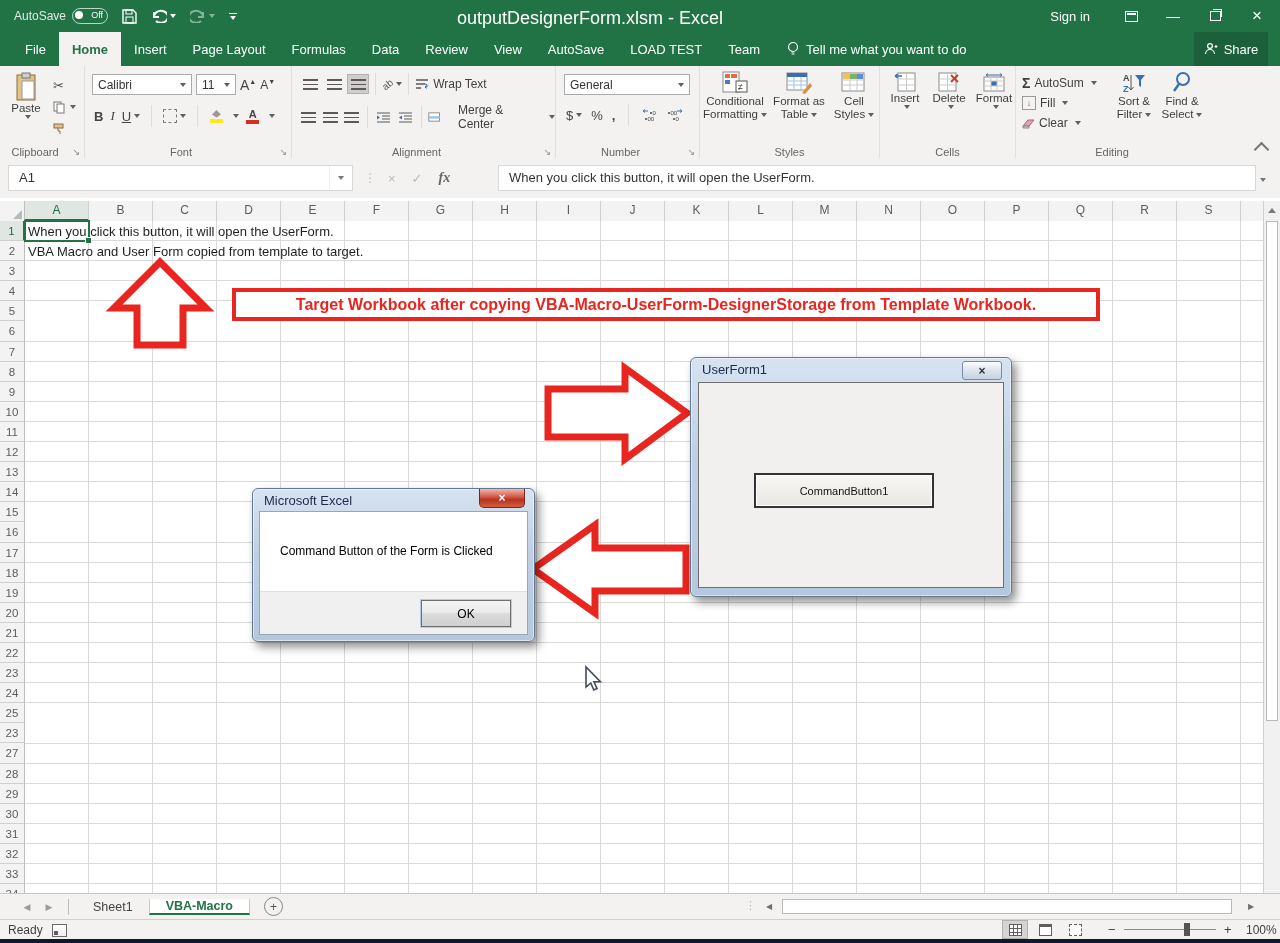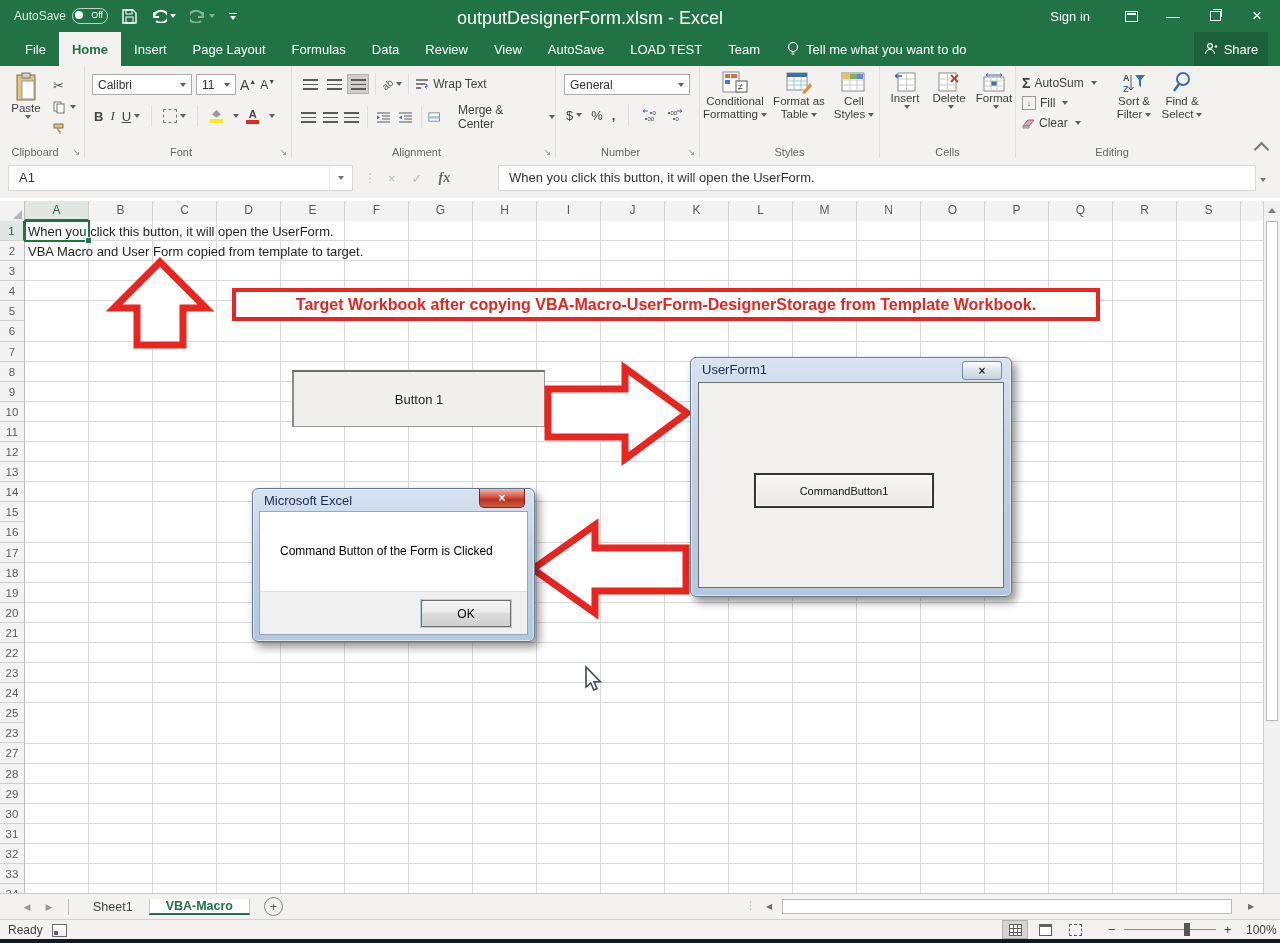--- a/index.html
+++ b/index.html
@@ -609,23 +609,20 @@
       <div class="rowh">34</div>
     </div>
 
   <span class="celltext" style="left:28px;top:20.5px">When you click this button, it will open the UserForm.</span>
   <span class="celltext" style="left:28px;top:40.6px">VBA Macro and User Form copied from template to target.</span>
   <div id="a1sel">
       <i></i>
     </div>
 
   <div id="banner">Target Workbook after copying VBA-Macro-UserForm-DesignerStorage from Template Workbook.</div>
-  <div id="btn1">
-      <span>Button 1</span>
-    </div>
 </div>
 
 <div id="vscroll" class="abs">
   <span id="vs-up">
       <i></i>
     </span>
   <span id="vs-thumb"></span>
 </div>
 
 <svg class="redlayer" width="1280" height="943" viewBox="0 0 1280 943">

